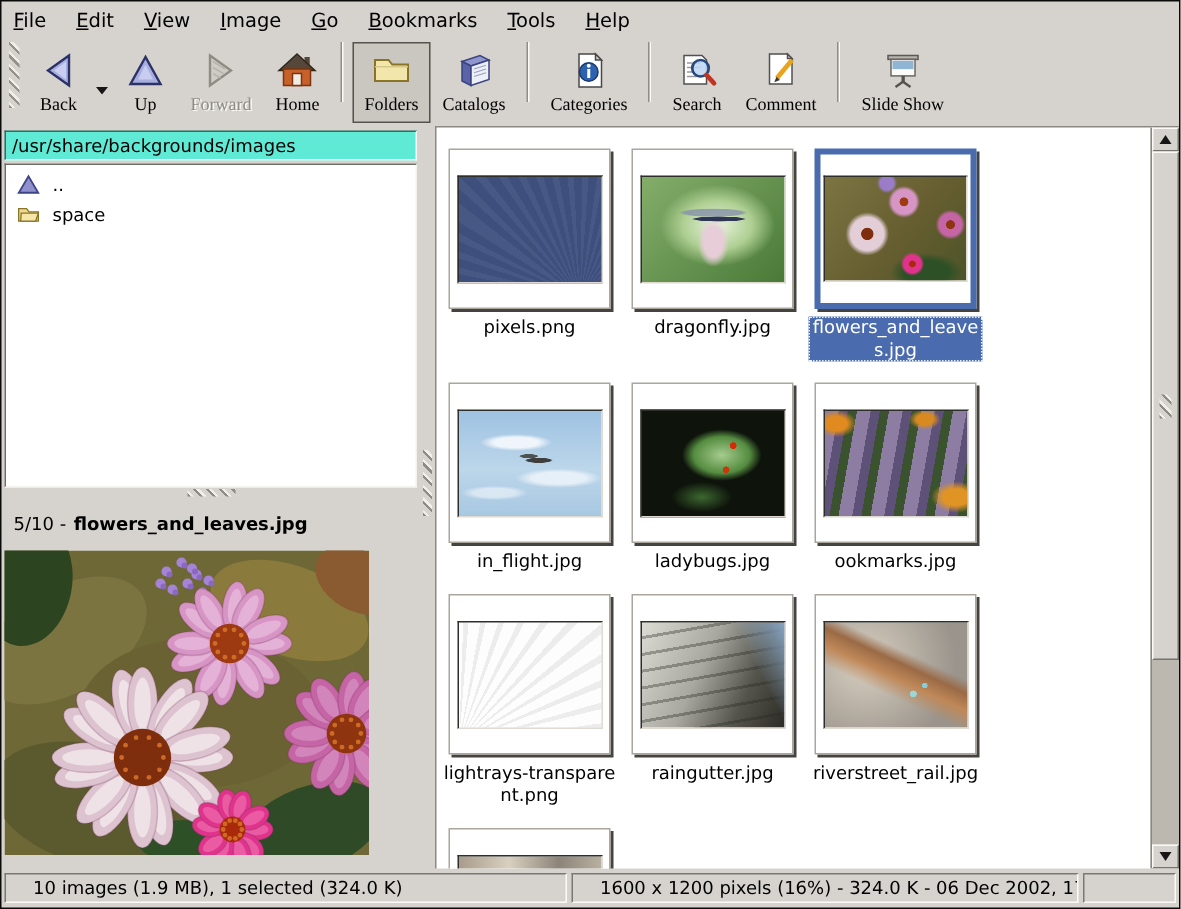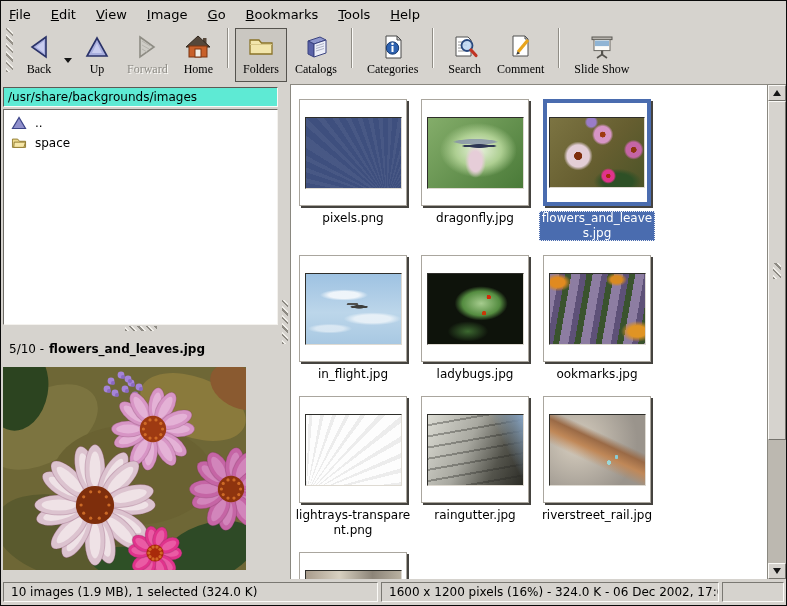--- a/index.html
+++ b/index.html
@@ -130,21 +130,21 @@
   .arr-up{width:0;height:0;border-left:4px solid transparent;border-right:4px solid transparent;border-bottom:6px solid #161616;}
   .arr-down{width:0;height:0;border-left:4px solid transparent;border-right:4px solid transparent;border-top:6px solid #161616;}
   .sthumb{position:absolute;left:0;top:16px;width:18px;height:339px;background:#d6d3ce;box-sizing:border-box;
     border:1px solid;border-color:#fbfaf7 #75736d #75736d #fbfaf7;}
   .sthumb::after{content:"";position:absolute;left:4px;top:50%;width:8px;height:16px;margin-top:-8px;
     background:repeating-linear-gradient(45deg,#8e8b84 0 1.5px,#f0eee9 1.5px 3px,transparent 3px 6px);}
 
   
   .statusbar{height:26px;flex:none;display:flex;align-items:center;gap:3px;padding:3px 2px;box-sizing:border-box;}
   .sbox{height:20px;box-sizing:border-box;border:1px solid;border-color:#7a7872 #fbfaf7 #fbfaf7 #7a7872;
-    font-size:12px;display:flex;align-items:center;padding:0 7px;white-space:nowrap;overflow:hidden;}
+    font-size:12px;display:flex;align-items:center;padding:0 18px;white-space:nowrap;overflow:hidden;}
   .sbox.left{flex:1;}
   .sbox.mid{width:338px;flex:none;}
   .sbox.rgt{width:62px;flex:none;}
 </style>
 </head>
 <body>
 
 <div class="screen">
 
   <div class="menubar" id="menubar">

